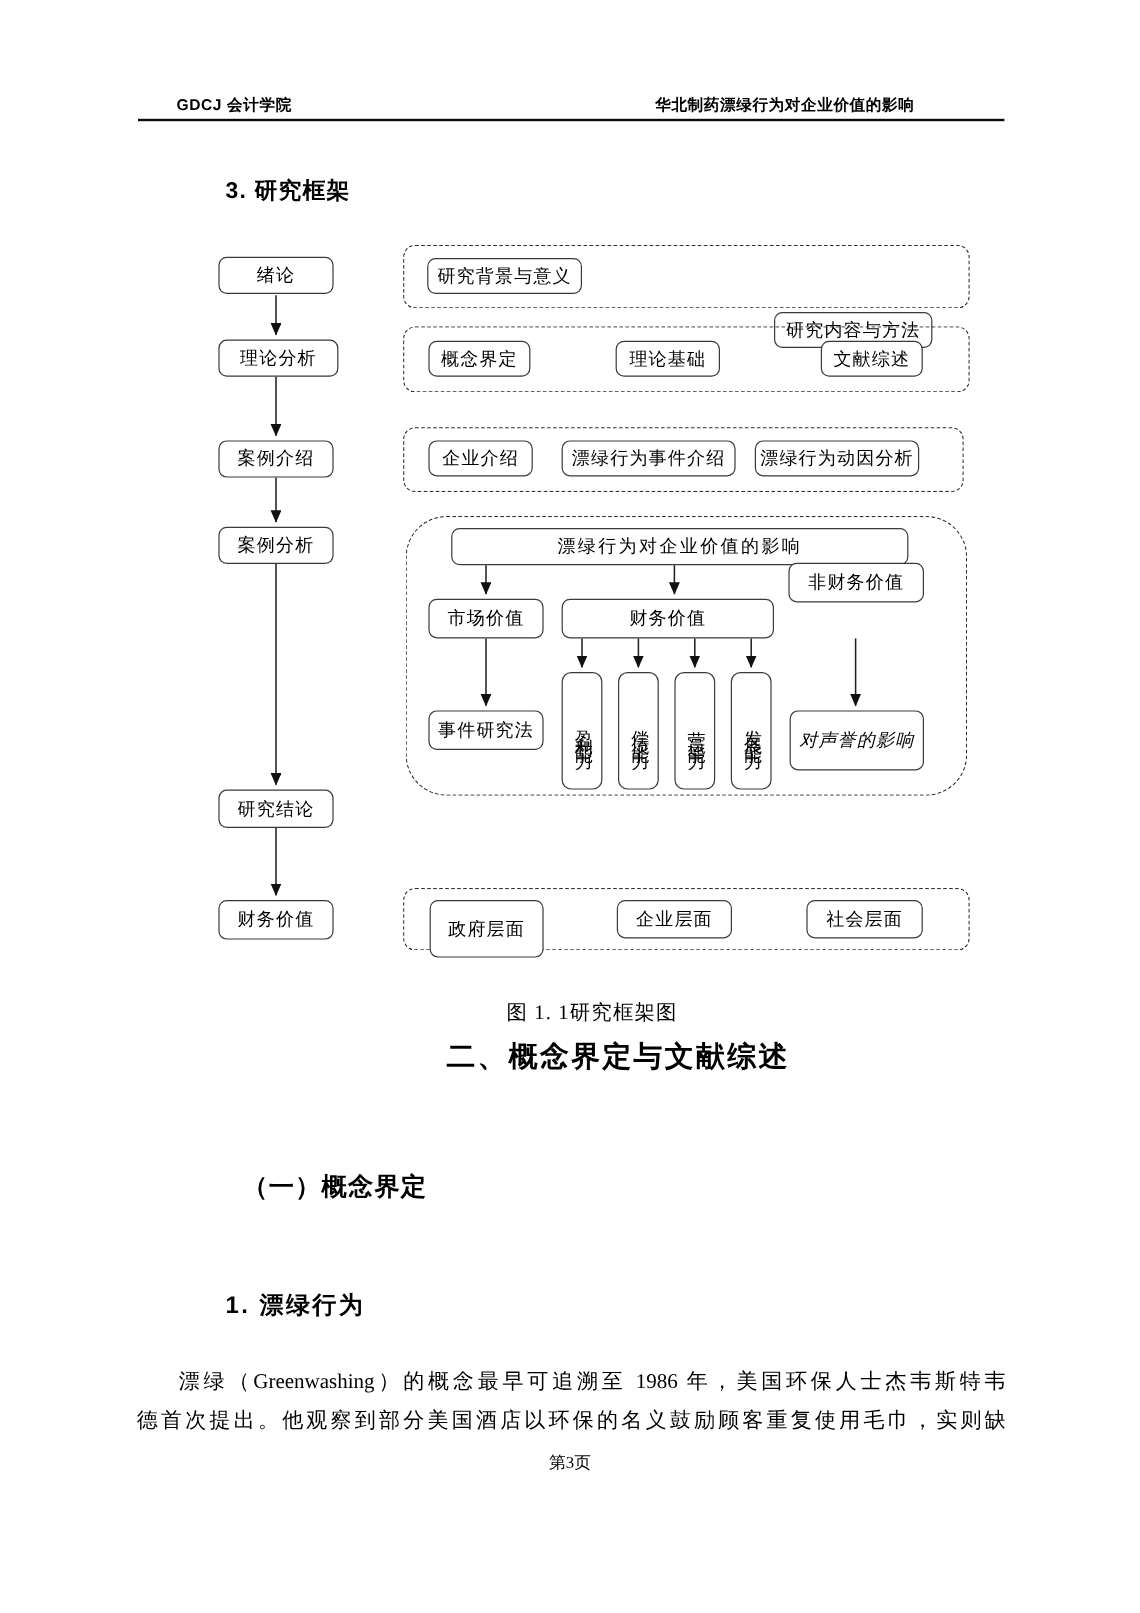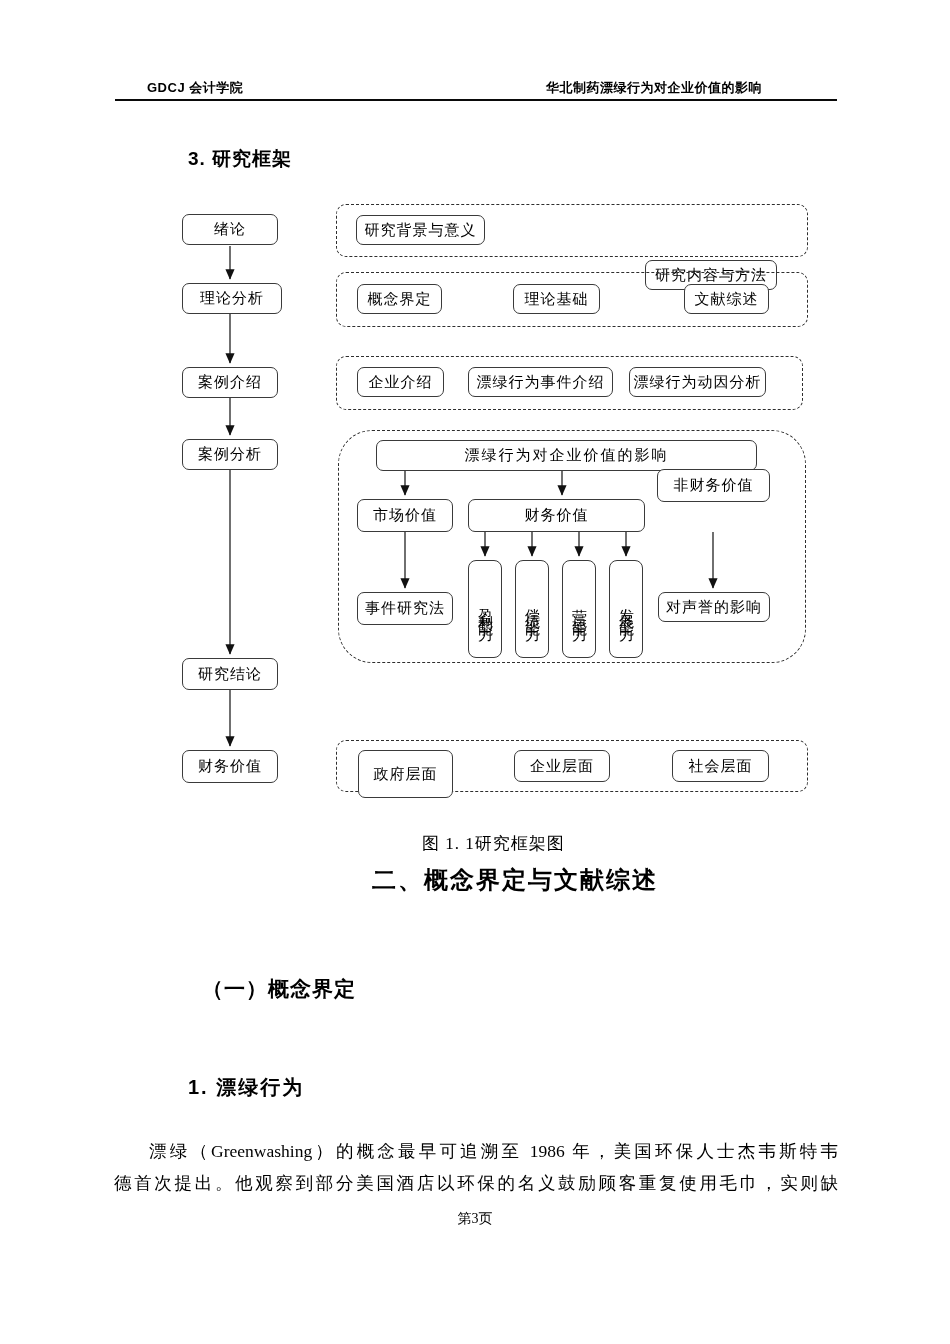--- a/index.html
+++ b/index.html
@@ -118,21 +118,21 @@
     <div class="dash dash-big" style="left:338px;top:430px;width:468px;height:233px;"></div>
     <div class="node" style="left:376px;top:440px;width:381px;height:31px;letter-spacing:2px;">漂绿行为对企业价值的影响</div>
     <div class="node" style="left:357px;top:499px;width:96px;height:33px;">市场价值</div>
     <div class="node" style="left:468px;top:499px;width:177px;height:33px;">财务价值</div>
     <div class="node" style="left:657px;top:469px;width:113px;height:33px;">非财务价值</div>
     <div class="node" style="left:357px;top:592px;width:96px;height:33px;">事件研究法</div>
     <div class="vbox" style="left:468px;top:560px;width:34px;height:98px;">盈利能力</div>
     <div class="vbox" style="left:515px;top:560px;width:34px;height:98px;">偿债能力</div>
     <div class="vbox" style="left:562px;top:560px;width:34px;height:98px;">营运能力</div>
     <div class="vbox" style="left:609px;top:560px;width:34px;height:98px;">发展能力</div>
-    <div class="node" style="left:658px;top:592px;width:112px;height:30px;">对声誉的影响</div>
+    <div class="node" style="left:658px;top:592px;width:112px;height:50px;font-style:italic;">对声誉的影响</div>
 
     <div class="dash" style="left:336px;top:740px;width:472px;height:52px;"></div>
     <div class="node" style="left:358px;top:750px;width:95px;height:48px;">政府层面</div>
     <div class="node" style="left:514px;top:750px;width:96px;height:32px;">企业层面</div>
     <div class="node" style="left:672px;top:750px;width:97px;height:32px;">社会层面</div>
   </div>
 
   <div class="abs caption" style="left:422px;top:804px;margin-top:28px;">图 1. 1研究框架图</div>
 
   <div class="abs sans h-chap" style="left:372px;top:864px;">二、概念界定与文献综述</div>

